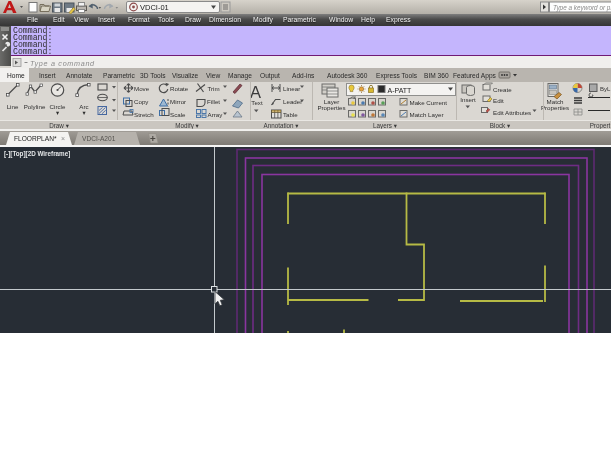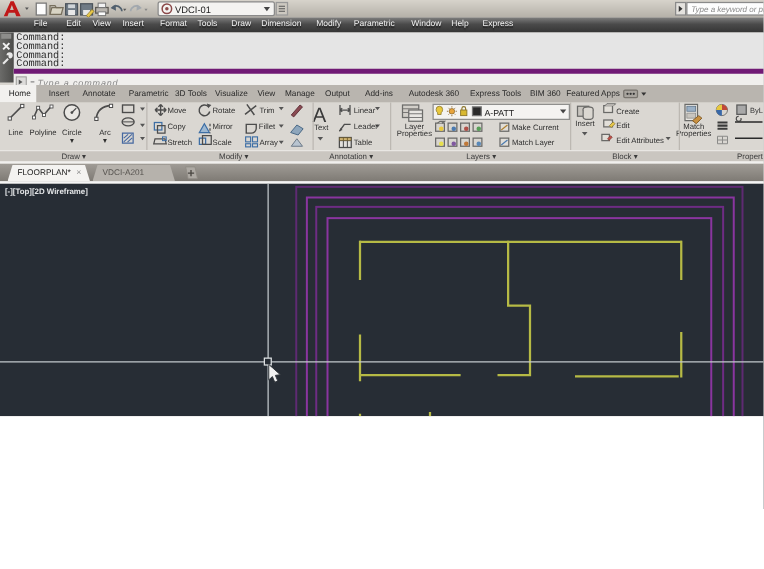--- a/index.html
+++ b/index.html
@@ -7,25 +7,25 @@
   .abs{position:absolute;}
   
   #titlebar{left:0;top:0;width:611px;height:14px;
     background:linear-gradient(#d7d3cb,#b4b0a8);}
   
   #menubar{left:0;top:14px;width:611px;height:12px;
     background:linear-gradient(#7e7e7e,#4a4a4a 45%,#353535);}
   .menu{position:absolute;top:1px;color:#f4f4f4;font-size:6.8px;line-height:10px;
     text-shadow:0 1px 1px rgba(0,0,0,.6);}
   
-  #cmdarea{left:0;top:26px;width:611px;height:29px;background:#e5e5e5;}
+  #cmdarea{left:0;top:26px;width:611px;height:29px;background:#c4b5fd;}
   .cmdline{position:absolute;left:13px;color:#2d2d2d;
     font-family:"Liberation Mono",monospace;font-size:8.2px;line-height:7px;}
   #cmdstrip{left:0;top:26px;width:11px;height:40px;background:linear-gradient(90deg,#6b6b69,#4c4c4a);}
-  #cmdinput{left:11px;top:55px;width:600px;height:13px;background:#f0efed;border-top:4px solid #701a75;box-sizing:border-box;}
+  #cmdinput{left:11px;top:55px;width:600px;height:13px;background:#f0efed;border-top:1px solid #701a75;box-sizing:border-box;}
   
   #ribtabs{left:0;top:68px;width:611px;height:14px;background:#b9b5af;}
   .rtab{position:absolute;top:3px;color:#2b2b2b;font-size:6.6px;line-height:9px;}
   #hometab{left:3px;top:0;width:29px;height:14px;background:#f2f1ef;}
   
   #ribbon{left:0;top:82px;width:611px;height:38px;background:#dad7d2;}
   #ribcap{left:0;top:120px;width:611px;height:9px;background:#cac6c0;border-top:1px solid #e9e7e3;box-sizing:border-box;}
   .cap{position:absolute;top:1px;color:#3a3a3a;font-size:6.3px;line-height:8px;transform:translateX(-50%);white-space:nowrap;}
   .psep{position:absolute;top:82px;width:1px;height:47px;background:#bcb8b2;}
   #ribbase{left:0;top:129px;width:611px;height:2px;background:#f1f0ee;}

